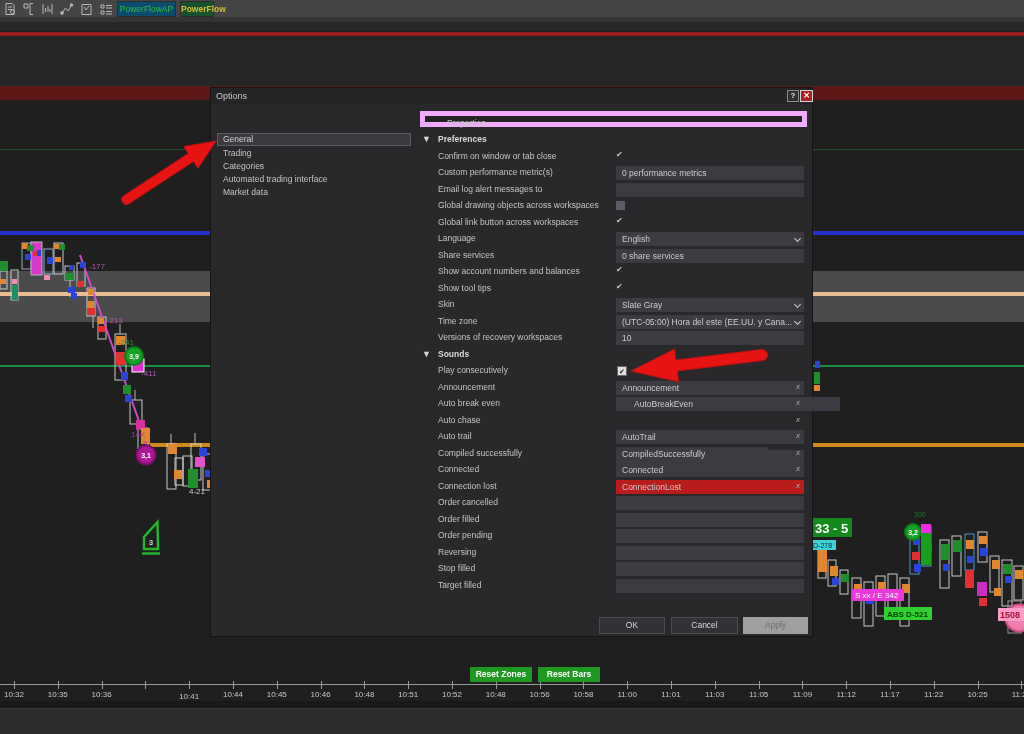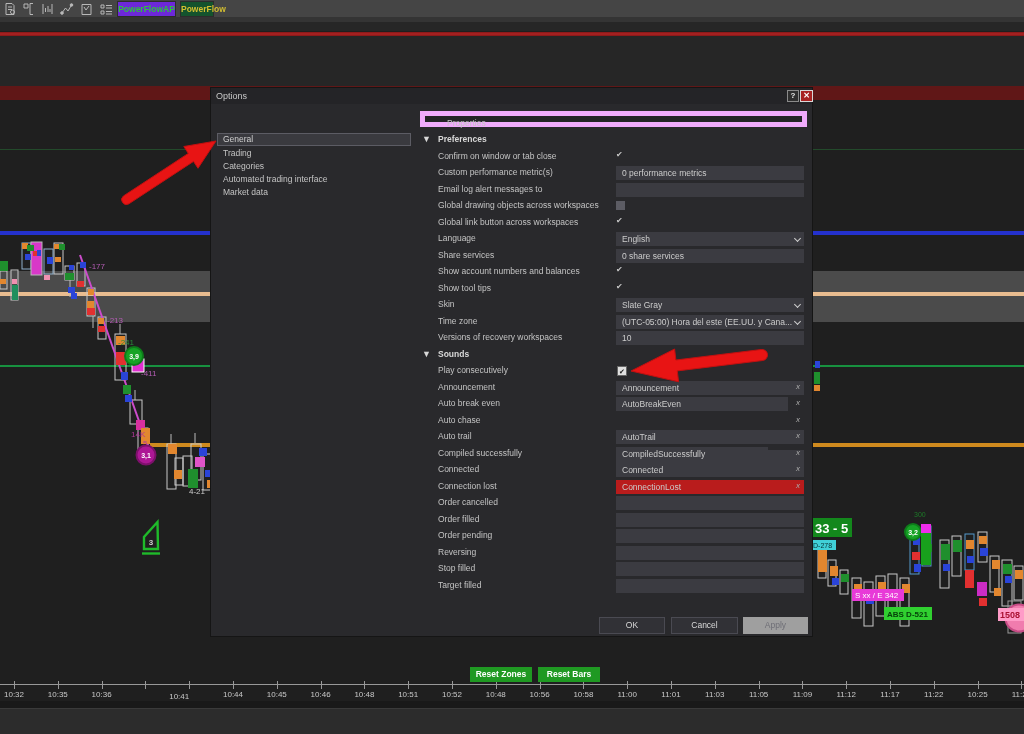--- a/index.html
+++ b/index.html
@@ -22,21 +22,21 @@
         <circle cx="12.5" cy="12" r="2"></circle>
       <path d="M24 4 h4 v4 h-4 z M30 3.5 v11 M30 3.5 h3 M30 14.5 h3"></path>
       <path d="M43 4 v10 M52 4 v10 M45.5 12 v-4 M48 12 v-6 M50 12 v-3"></path>
       <path d="M62 13 l3.5-5 2.5 3 3.5-6"></path>
         <circle cx="62" cy="13" r="1.3" fill="#b8b8b8"></circle>
         <circle cx="71.5" cy="5" r="1.3" fill="#b8b8b8"></circle>
       <path d="M82 4.5 h9 v10 h-9 z M84 7 l2 3 3-4"></path>
       <path d="M101 5 h3 v3 h-3 z M101 11 h3 v3 h-3 z M106 5.5 h6 M106 8 h6 M106 11.5 h6 M106 14 h6"></path>
     </g>
   </svg>
-  <div class="abs" style="left:117px;top:1px;width:59px;height:16px;background:#6d28d9;border:1px solid #2c2c2c;color:#2ec23e;font-size:8.5px;font-weight:bold;text-align:center;line-height:14px;">PowerFlowAP</div>
+  <div class="abs" style="left:117px;top:1px;width:59px;height:16px;background:#0c4a6e;border:1px solid #2c2c2c;color:#2ec23e;font-size:8.5px;font-weight:normal;text-align:center;line-height:14px;">PowerFlowAP</div>
   <div class="abs" style="left:180px;top:1px;width:34px;height:16px;background:#14532d;border:1px solid #2c2c2c;color:#d3be31;font-size:8.5px;font-weight:bold;text-align:center;line-height:14px;">PowerFlow</div>
 
   <div class="abs" style="left:0;top:36px;width:1024px;height:50px;background:#262626;"></div>
 
   <div class="abs" style="left:0;top:32px;width:1024px;height:4px;background:#8e1a1a;"></div>
   <div class="abs" style="left:0;top:33px;width:1024px;height:2px;background:#a32020;"></div>
 
   <div class="abs" style="left:0;top:149px;width:1024px;height:1px;background:#234a2b;"></div>
   <div class="abs" style="left:0;top:231px;width:1024px;height:4px;background:#2431cd;"></div>
   <div class="abs" style="left:0;top:271px;width:1024px;height:51px;background:#4b4b4b;"></div>
@@ -242,21 +242,21 @@
       <div style="position: absolute; top: 681px; left: 890px; width: 1px; height: 8px; background: rgb(152, 152, 152);"></div>
       <div style="position: absolute; top: 681px; left: 933.8px; width: 1px; height: 8px; background: rgb(152, 152, 152);"></div>
       <div style="position: absolute; top: 681px; left: 977.6px; width: 1px; height: 8px; background: rgb(152, 152, 152);"></div>
       <div style="position: absolute; top: 681px; left: 1021.4px; width: 1px; height: 8px; background: rgb(152, 152, 152);"></div>
     </div>
   <div id="timelabels" style="position:absolute;top:690px;left:0;width:1024px;height:12px;">
       <div style="position: absolute; top: 0px; left: -6px; width: 40px; text-align: center; color: rgb(200, 200, 200); font-size: 8px;">10:32</div>
       <div style="position: absolute; top: 0px; left: 37.8px; width: 40px; text-align: center; color: rgb(200, 200, 200); font-size: 8px;">10:35</div>
       <div style="position: absolute; top: 0px; left: 81.6px; width: 40px; text-align: center; color: rgb(200, 200, 200); font-size: 8px;">10:36</div>
       <div style="position: absolute; top: 0px; left: 125.4px; width: 40px; text-align: left; color: rgb(200, 200, 200); font-size: 8px; margin-top: 24px;">10:38</div>
-      <div style="position: absolute; top: 2px; left: 169.2px; width: 40px; color: rgb(200, 200, 200); font-size: 8px;">10:41</div>
+      <div style="position: absolute; top: 2px; left: 169.2px; width: 40px; text-align: center; color: rgb(200, 200, 200); font-size: 8px;">10:41</div>
       <div style="position: absolute; top: 0px; left: 213px; width: 40px; text-align: center; color: rgb(200, 200, 200); font-size: 8px;">10:44</div>
       <div style="position: absolute; top: 0px; left: 256.8px; width: 40px; text-align: center; color: rgb(200, 200, 200); font-size: 8px;">10:45</div>
       <div style="position: absolute; top: 0px; left: 300.6px; width: 40px; text-align: center; color: rgb(200, 200, 200); font-size: 8px;">10:46</div>
       <div style="position: absolute; top: 0px; left: 344.4px; width: 40px; text-align: center; color: rgb(200, 200, 200); font-size: 8px;">10:48</div>
       <div style="position: absolute; top: 0px; left: 388.2px; width: 40px; text-align: center; color: rgb(200, 200, 200); font-size: 8px;">10:51</div>
       <div style="position: absolute; top: 0px; left: 432px; width: 40px; text-align: center; color: rgb(200, 200, 200); font-size: 8px;">10:52</div>
       <div style="position: absolute; top: 0px; left: 475.8px; width: 40px; text-align: center; color: rgb(200, 200, 200); font-size: 8px;">10:48</div>
       <div style="position: absolute; top: 0px; left: 519.6px; width: 40px; text-align: center; color: rgb(200, 200, 200); font-size: 8px;">10:56</div>
       <div style="position: absolute; top: 0px; left: 563.4px; width: 40px; text-align: center; color: rgb(200, 200, 200); font-size: 8px;">10:58</div>
       <div style="position: absolute; top: 0px; left: 607.2px; width: 40px; text-align: center; color: rgb(200, 200, 200); font-size: 8px;">11:00</div>
@@ -319,21 +319,21 @@
         <div class="abs" style="left:227px;top:244px;color:#c4c4c4;font-size:8.5px;">Versions of recovery workspaces</div>
         <div class="abs" style="left:405px;top:243px;width:188px;height:14px;background:#3b3b41;color:#cccccc;font-size:8.5px;line-height:14px;padding-left:6px;">10</div>
         <div class="abs" style="left:211px;top:260.5px;color:#d8d8d8;font-size:9px;">▼</div>
         <div class="abs" style="left:227px;top:260.5px;color:#d8d8d8;font-size:8.5px;font-weight:bold;">Sounds</div>
         <div class="abs" style="left:227px;top:277px;color:#c4c4c4;font-size:8.5px;">Play consecutively</div>
         <div class="abs" style="left:406px;top:278px;width:10px;height:10px;background:#e0e0e0;border:1px solid #666;color:#1a1a1a;font-size:7px;line-height:9px;text-align:center;">✔</div>
         <div class="abs" style="left:227px;top:293.5px;color:#c4c4c4;font-size:8.5px;">Announcement</div>
         <div class="abs" style="left:405px;top:292.5px;width:188px;height:14px;background:#3b3b41;color:#cccccc;font-size:8.5px;line-height:14px;padding-left:6px;">Announcement</div>
         <div class="abs" style="left:585px;top:293.5px;color:#aaaaaa;font-size:8px;font-style:italic;">x</div>
         <div class="abs" style="left:227px;top:310px;color:#c4c4c4;font-size:8.5px;">Auto break even</div>
-        <div class="abs" style="left:405px;top:309px;width:172px;height:14px;background:#3b3b41;color:#cccccc;font-size:8.5px;line-height:14px;padding-left:6px;">AutoBreakEven</div>
+        <div class="abs" style="left:405px;top:309px;width:224px;height:14px;background:#3b3b41;color:#cccccc;font-size:8.5px;line-height:14px;padding-left:18px;">AutoBreakEven</div>
         <div class="abs" style="left:585px;top:310px;color:#aaaaaa;font-size:8px;font-style:italic;">x</div>
         <div class="abs" style="left:227px;top:326.5px;color:#c4c4c4;font-size:8.5px;">Auto chase</div>
         <div class="abs" style="left:405px;top:325.5px;width:188px;height:14px;background:#3b3b41;color:#cccccc;font-size:8.5px;line-height:14px;padding-left:6px;margin-top:36px;">AutoChase</div>
         <div class="abs" style="left:585px;top:326.5px;color:#aaaaaa;font-size:8px;font-style:italic;">x</div>
         <div class="abs" style="left:227px;top:343px;color:#c4c4c4;font-size:8.5px;">Auto trail</div>
         <div class="abs" style="left:405px;top:342px;width:188px;height:14px;background:#3b3b41;color:#cccccc;font-size:8.5px;line-height:14px;padding-left:6px;">AutoTrail</div>
         <div class="abs" style="left:585px;top:343px;color:#aaaaaa;font-size:8px;font-style:italic;">x</div>
         <div class="abs" style="left:227px;top:359.5px;color:#c4c4c4;font-size:8.5px;">Compiled successfully</div>
         <div class="abs" style="left:405px;top:358.5px;width:152px;height:14px;background:#3b3b41;color:#cccccc;font-size:8.5px;line-height:14px;padding-left:6px;">CompiledSuccessfully</div>
         <div class="abs" style="left:585px;top:359.5px;color:#aaaaaa;font-size:8px;font-style:italic;">x</div>

